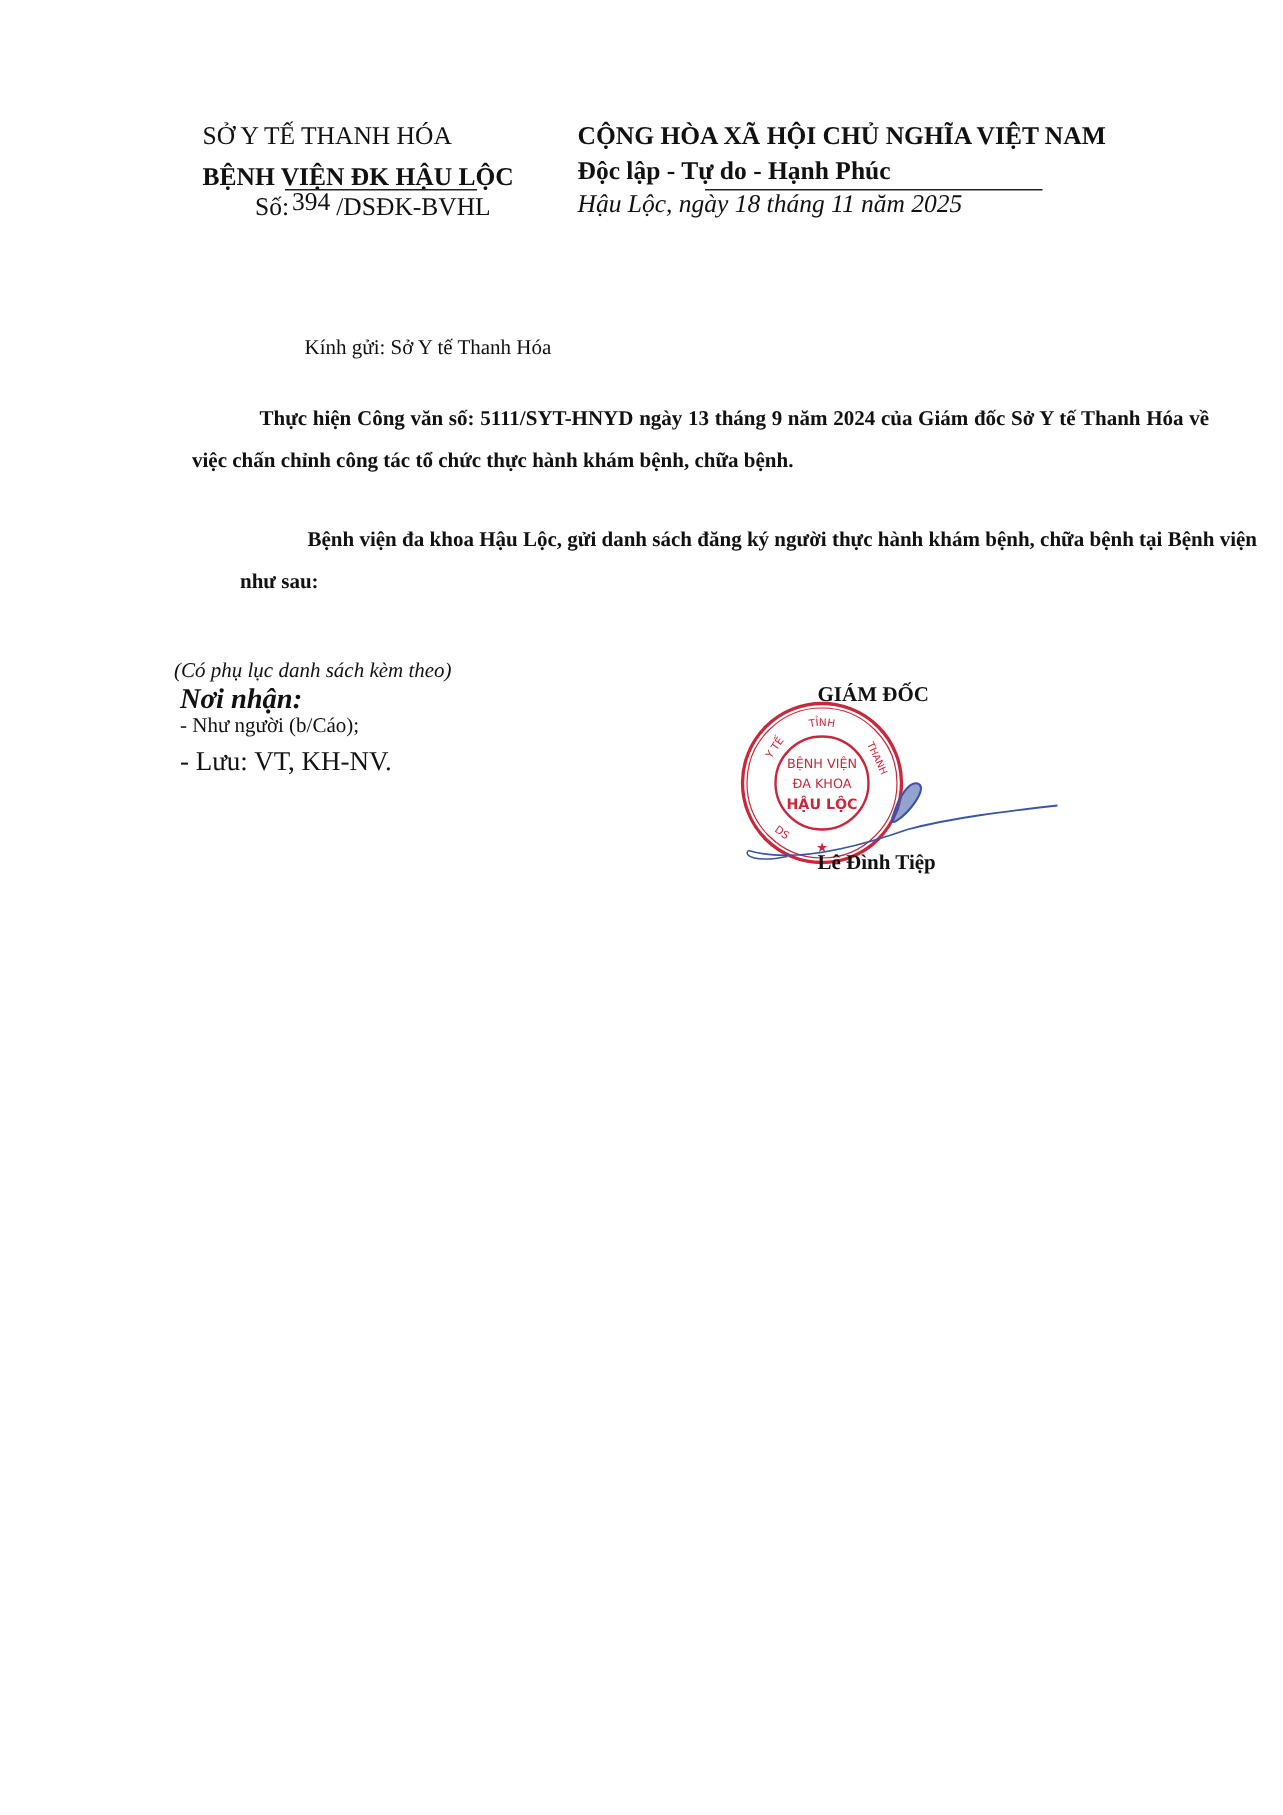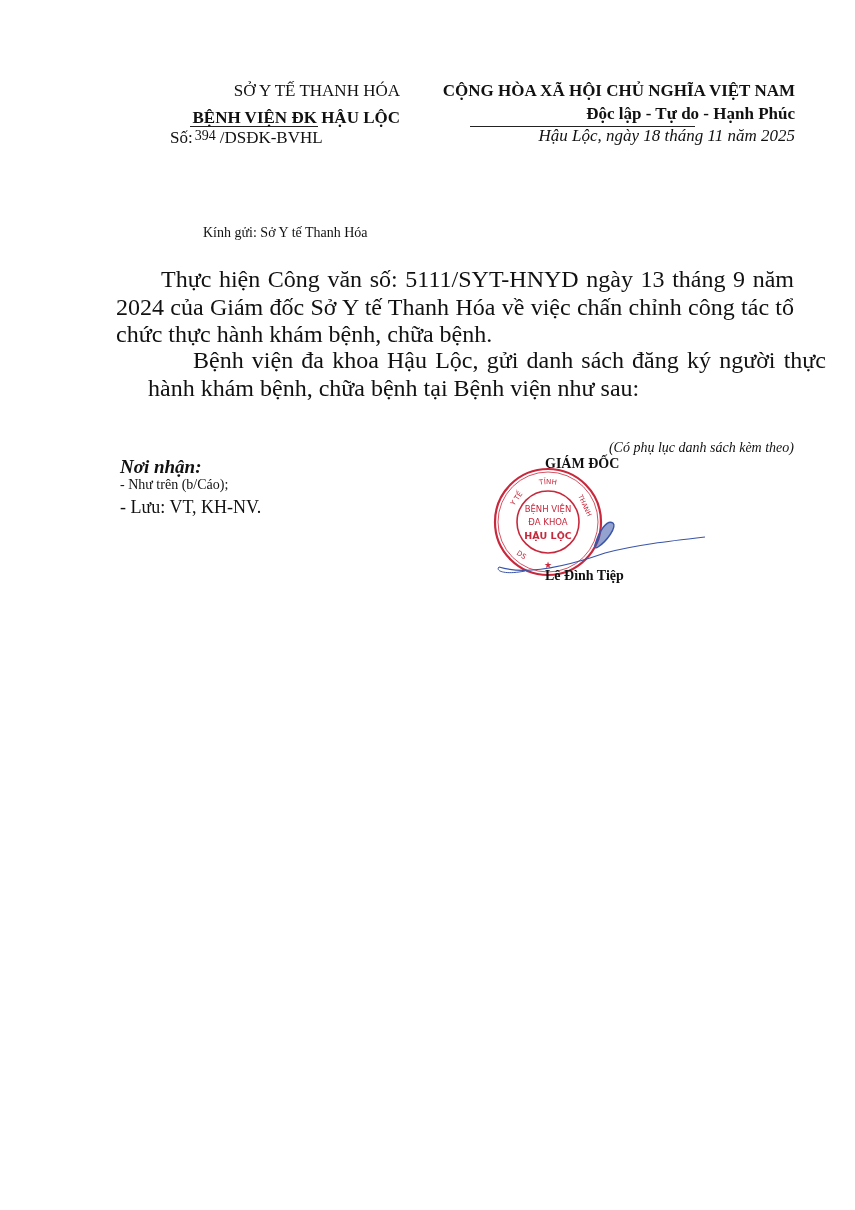--- a/index.html
+++ b/index.html
@@ -1,42 +1,42 @@
 <!DOCTYPE html>
 <html><head>
   <meta charset="utf-8">
   <style>
     html, body { margin: 0; padding: 0; background: #ffffff; }
     body {
       width: 855px; height: 1210px; position: relative; overflow: hidden;
       font-family: "Liberation Serif", "DejaVu Serif", serif; color: #111;
     }
     .abs { position: absolute; white-space: nowrap; }
-    .center { text-align: right; }
+    .center { text-align: left; }
     .b { font-weight: bold; font-family: Liberation Serif, serif; }
     .i { font-style: italic; }
     .fs17 { font-size: 17px; }
     .fs18 { font-size: 14px; }
 
     
     #left-org { left: 135px; top: 81px; width: 265px; }
     #left-hosp { left: 135px; top: 108px; width: 265px; }
     #left-underline { position: absolute; left: 190px; top: 126px; width: 128px; height: 1px; background: #222; }
     #doc-no { left: 170px; top: 128px; }
-    #doc-no .num { font-size: 14px; position: relative; top: -3px; margin: 0 4px 0 2px; }
+    #doc-no .num { font-size: 17px; position: relative; top: -3px; margin: 0 4px 0 2px; }
 
     
     #nat-name { left: 385px; top: 81px; width: 410px; }
     #motto { left: 385px; top: 104px; width: 410px; }
     #right-underline { position: absolute; left: 470px; top: 126px; width: 225px; height: 1px; background: #222; }
     #date-line { left: 385px; top: 126px; width: 410px; font-style: italic; }
 
     
     #salutation { left: 203px; top: 225px; }
-    .para { position: absolute; left: 116px; width: 678px; font-size: 24px; line-height: 27.5px; text-align: justify; }
+    .para { position: absolute; left: 128px; width: 678px; font-size: 14px; line-height: 27.5px; text-align: justify; font-weight: bold; }
     .para .indent { display: inline-block; width: 45px; }
     #para1 { top: 266px; }
     #para2 { top: 347px; margin-left: 32px; }
     #appendix { left: 116px; top: 401px; width: 678px; margin-top: 39px; }
 
     
     #recv-title { left: 120px; top: 456px; font-size: 19px; }
     #recv-1 { left: 120px; top: 477px; font-size: 14px; }
     #recv-2 { left: 120px; top: 497px; font-size: 18px; }
 
@@ -60,21 +60,21 @@
 <div class="abs center fs17 b" id="motto">Độc lập - Tự do - Hạnh Phúc</div>
 <div id="right-underline"></div>
 <div class="abs center fs17 i" id="date-line">Hậu Lộc, ngày 18 tháng 11 năm 2025</div>
 
 <div class="abs fs18" id="salutation">Kính gửi: Sở Y tế Thanh Hóa</div>
 <div class="para" id="para1"><span class="indent"></span><span>Thực hiện Công văn số: 5111/SYT-HNYD ngày 13 tháng 9 năm 2024 của Giám đốc Sở Y tế Thanh Hóa về việc chấn chỉnh công tác tổ chức thực hành khám bệnh, chữa bệnh.</span></div>
 <div class="para" id="para2"><span class="indent"></span><span>Bệnh viện đa khoa Hậu Lộc, gửi danh sách đăng ký người thực hành khám bệnh, chữa bệnh tại Bệnh viện như sau:</span></div>
 <div class="abs center fs18 i" id="appendix">(Có phụ lục danh sách kèm theo)</div>
 
 <div class="abs b i" id="recv-title">Nơi nhận:</div>
-<div class="abs" id="recv-1">- Như trên (b/Cáo);</div>
+<div class="abs" id="recv-1">- Như người (b/Cáo);</div>
 <div class="abs" id="recv-2">- Lưu: VT, KH-NV.</div>
 
 <svg id="stamp" viewBox="0 0 112 112">
   <defs>
     <path id="arcTop" d="M 18 56 A 38 38 0 0 1 94 56"></path>
     <path id="arcBottom" d="M 20 62 A 36 36 0 0 0 92 62"></path>
   </defs>
   <circle cx="56" cy="56" r="53" fill="none" stroke="#c8283c" stroke-width="2.2"></circle>
   <circle cx="56" cy="56" r="50" fill="none" stroke="#c8283c" stroke-width="0.8"></circle>
   <circle cx="56" cy="56" r="31" fill="none" stroke="#c8283c" stroke-width="1.6"></circle>

